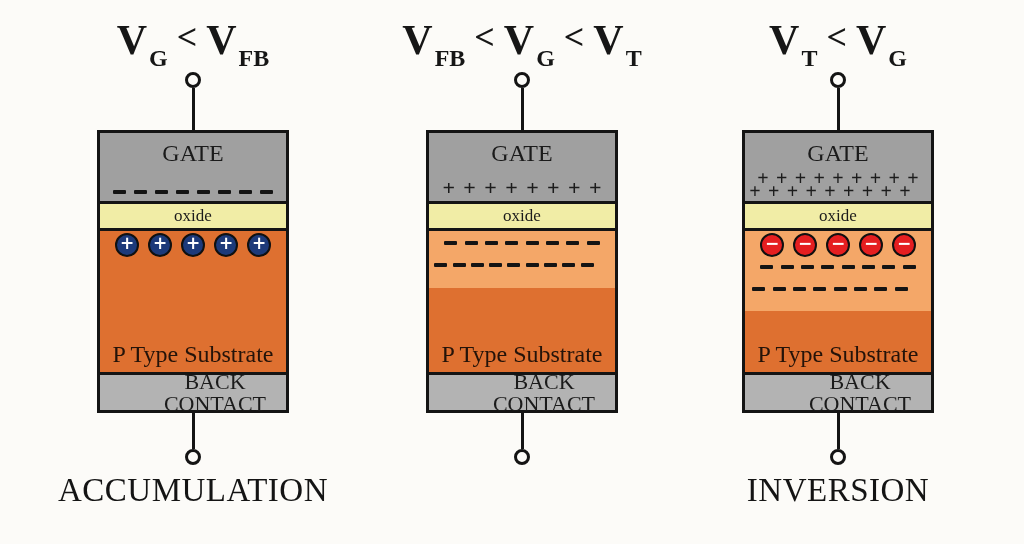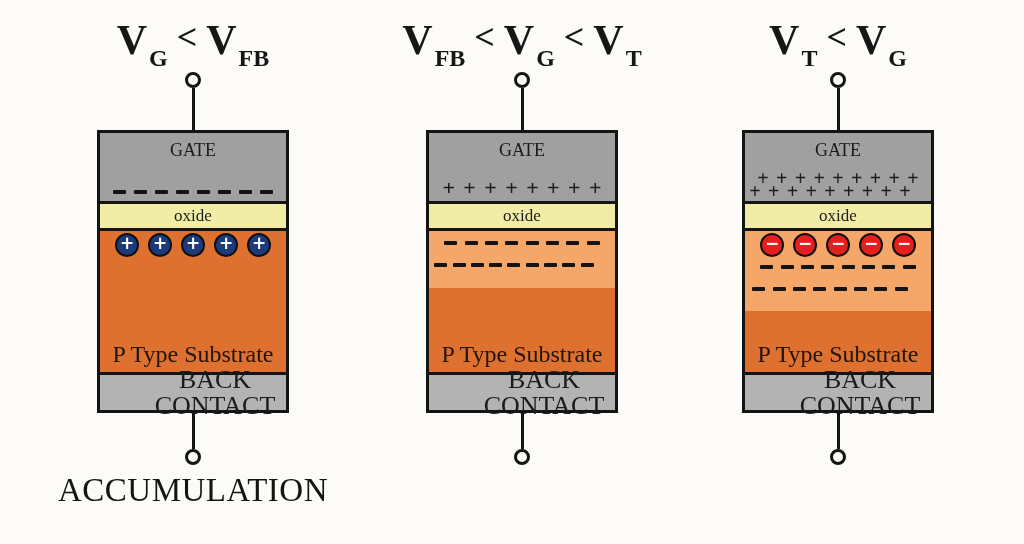--- a/index.html
+++ b/index.html
@@ -25,29 +25,29 @@
   .wire{position:absolute;left:50%;width:3px;margin-left:-1.5px;background:#141414;}
   .wire.top{top:88px;height:42px;}
   .wire.bottom{top:413px;height:36px;}
 
   
   .stack{position:absolute;top:130px;left:0;width:192px;height:283px;
          border:3px solid #141414;box-sizing:border-box;display:flex;flex-direction:column;}
   .layer{box-sizing:border-box;position:relative;}
   .layer.gate{height:70px;background:#a0a0a0;display:flex;flex-direction:column;
               justify-content:space-between;}
-  .layer-label{font-size:18px;color:#1b1b1b;text-align:center;line-height:1;}
+  .layer-label{font-size:24px;color:#1b1b1b;text-align:center;line-height:1;}
   .gate .layer-label{margin-top:8px;}
   .layer.oxide{height:30px;background:#f1eda6;border-top:3px solid #141414;
                border-bottom:3px solid #141414;display:flex;align-items:center;justify-content:center;}
   .oxide .layer-label{font-size:17px;line-height:22px;}
   .layer.substrate{height:145px;background:#de7030;}
   .layer.back-contact{height:38px;background:#b3b3b3;border-top:3px solid #141414;
                       display:flex;align-items:center;justify-content:center;}
-  .back-contact .layer-label{font-size:26px;letter-spacing:0;padding-left:44px;}
+  .back-contact .layer-label{font-size:22px;letter-spacing:0;padding-left:44px;}
 
   
   .charge-row{display:flex;justify-content:space-evenly;align-items:center;}
   .plus-sym{font-family:"Liberation Serif",serif;font-size:22px;font-weight:600;
             color:#1c1c1c;line-height:13px;}
   .dash-sym{width:13px;height:4px;background:#141414;border-radius:1px;}
   .gate-charges{padding:0 5px 7px 5px;}
   .gate-charges .charge-row{margin-top:1px;}
   .panel-inversion .gate-charges{padding-bottom:4px;}
   .panel-inversion .plus-sym{font-size:20px;line-height:12px;}
@@ -316,15 +316,16 @@
             </div>
           </div>
         <div class="substrate-label">P Type Substrate</div>
       </div>
       <div class="layer back-contact">
         <div class="layer-label">BACK CONTACT</div>
       </div>
     </div>
     <div class="wire bottom"></div>
     <div class="terminal bottom"></div>
+    <div class="state-label">INVERSION</div>
   </div>
 
 </div>
 
 </body></html>

